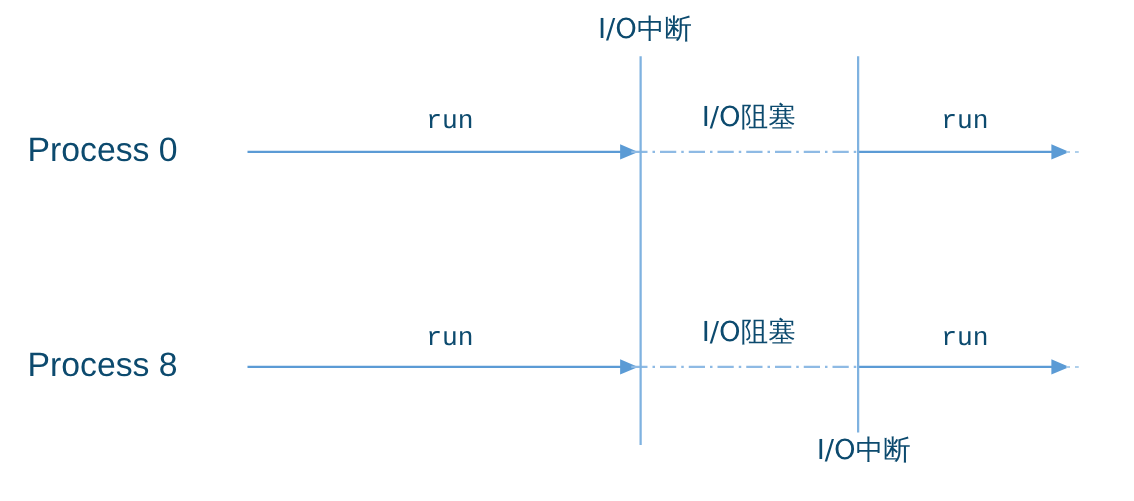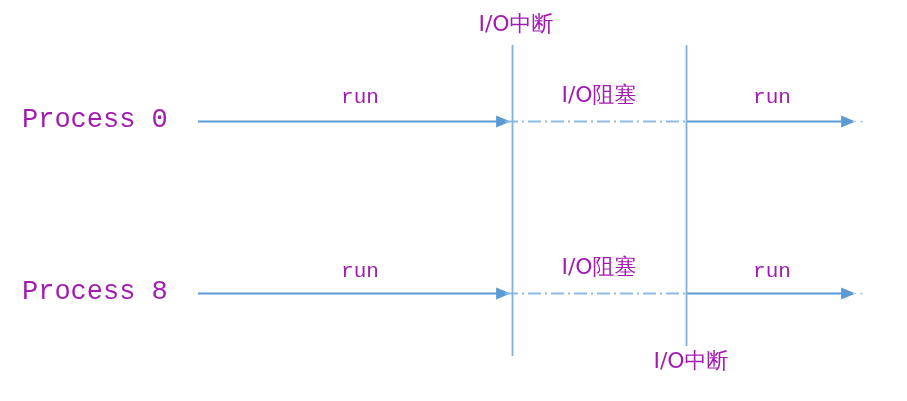--- a/index.html
+++ b/index.html
@@ -17,26 +17,26 @@
     background: #ffffff;
     overflow: hidden;
   }
   #canvas svg {
     position: absolute;
     left: 0;
     top: 0;
   }
   .lbl {
     position: absolute;
-    color: #a21caf;
+    color: #0c4a6e;
     white-space: nowrap;
     line-height: 1;
   }
   .proc-label {
-    font-family: Liberation Mono, monospace;
+    font-family: Liberation Sans, sans-serif;
     font-size: 27px;
     letter-spacing: 0px;
   }
   .run-label {
     font-family: Liberation Mono, monospace;
     font-size: 21px;
   }
   .cjk-label {
     font-family: "DejaVu Sans", sans-serif;
     font-size: 22px;

